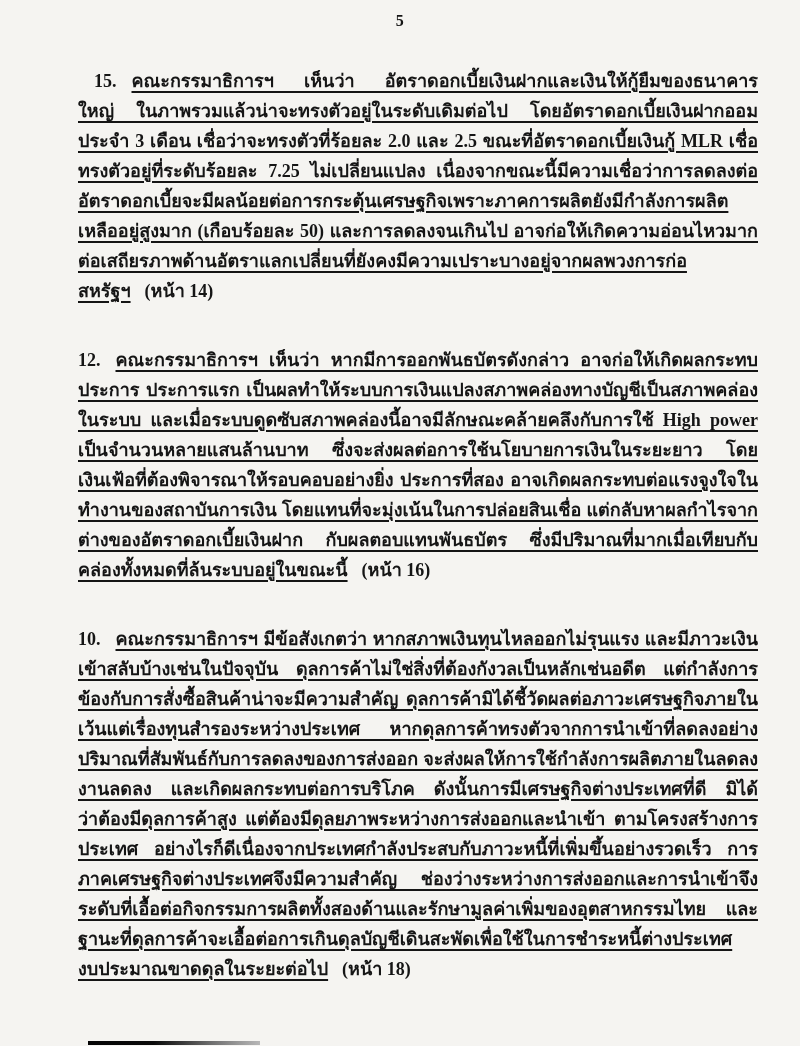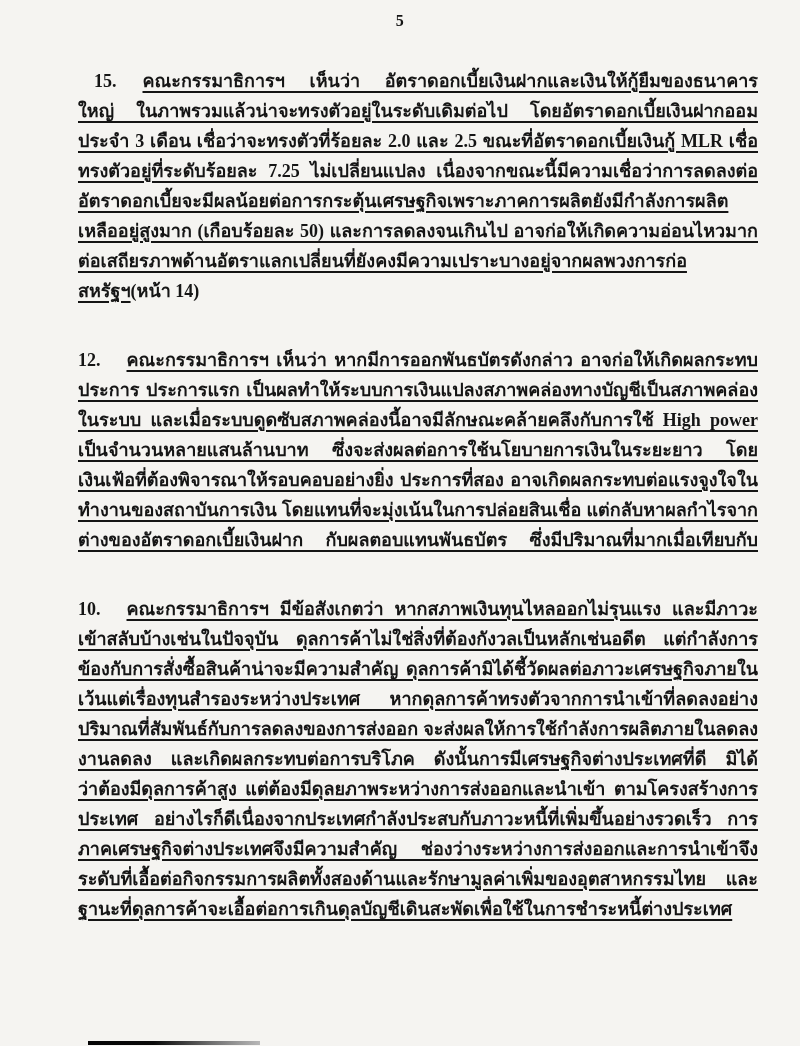--- a/index.html
+++ b/index.html
@@ -50,24 +50,25 @@
     text-align: justify;
     text-align-last: justify;
   }
   .indent-first { text-indent: 16px; }
   .u {
     text-decoration: underline;
     text-decoration-thickness: 1.7px;
     text-underline-offset: 4px;
   }
   .num {
-    margin-right: 26px;
+    margin-right: 15px;
     text-decoration: none;
   }
   .pref {
+    margin-left: 14px;
     text-decoration: none;
   }
   .scan-bar {
     position: absolute;
     left: 88px;
     top: 1041px;
     width: 172px;
     height: 4px;
     background: linear-gradient(to right,
       #050505 0%, #0a0a0a 38%, #3a3a3a 55%, #6f6f6f 72%, #9a9a9a 88%, #b7b7b7 100%);
@@ -90,29 +91,31 @@
         <div class="line"><span class="u">สหรัฐฯ</span><span class="pref">(หน้า 14)</span></div>
       </div>
       <div class="para">
         <div class="line just"><span class="num">12.</span><span class="u">คณะกรรมาธิการฯ เห็นว่า หากมีการออกพันธบัตรดังกล่าว อาจก่อให้เกิดผลกระทบหลาย</span></div>
         <div class="line just"><span class="u">ประการ ประการแรก เป็นผลทำให้ระบบการเงินแปลงสภาพคล่องทางบัญชีเป็นสภาพคล่องจริง</span></div>
         <div class="line just"><span class="u">ในระบบ และเมื่อระบบดูดซับสภาพคล่องนี้อาจมีลักษณะคล้ายคลึงกับการใช้ High power money</span></div>
         <div class="line just"><span class="u">เป็นจำนวนหลายแสนล้านบาท ซึ่งจะส่งผลต่อการใช้นโยบายการเงินในระยะยาว โดยเฉพาะอัตรา</span></div>
         <div class="line just"><span class="u">เงินเฟ้อที่ต้องพิจารณาให้รอบคอบอย่างยิ่ง ประการที่สอง อาจเกิดผลกระทบต่อแรงจูงใจในการ</span></div>
         <div class="line just"><span class="u">ทำงานของสถาบันการเงิน โดยแทนที่จะมุ่งเน้นในการปล่อยสินเชื่อ แต่กลับหาผลกำไรจากส่วน</span></div>
         <div class="line just"><span class="u">ต่างของอัตราดอกเบี้ยเงินฝาก กับผลตอบแทนพันธบัตร ซึ่งมีปริมาณที่มากเมื่อเทียบกับสภาพ</span></div>
+        <div class="line"><span class="u">คล่องทั้งหมดที่ล้นระบบอยู่ในขณะนี้</span><span class="pref">(หน้า 16)</span></div>
       </div>
       <div class="para">
         <div class="line just"><span class="num">10.</span><span class="u">คณะกรรมาธิการฯ มีข้อสังเกตว่า หากสภาพเงินทุนไหลออกไม่รุนแรง และมีภาวะเงินทุนไหล</span></div>
         <div class="line just"><span class="u">เข้าสลับบ้างเช่นในปัจจุบัน ดุลการค้าไม่ใช่สิ่งที่ต้องกังวลเป็นหลักเช่นอดีต แต่กำลังการผลิตที่เกี่ยว</span></div>
         <div class="line just"><span class="u">ข้องกับการสั่งซื้อสินค้าน่าจะมีความสำคัญ ดุลการค้ามิได้ชี้วัดผลต่อภาวะเศรษฐกิจภายในทั้งหมด</span></div>
         <div class="line just"><span class="u">เว้นแต่เรื่องทุนสำรองระหว่างประเทศ หากดุลการค้าทรงตัวจากการนำเข้าที่ลดลงอย่างรวดเร็วใน</span></div>
         <div class="line just"><span class="u">ปริมาณที่สัมพันธ์กับการลดลงของการส่งออก จะส่งผลให้การใช้กำลังการผลิตภายในลดลง การจ้าง</span></div>
         <div class="line just"><span class="u">งานลดลง และเกิดผลกระทบต่อการบริโภค ดังนั้นการมีเศรษฐกิจต่างประเทศที่ดี มิได้หมายความ</span></div>
         <div class="line just"><span class="u">ว่าต้องมีดุลการค้าสูง แต่ต้องมีดุลยภาพระหว่างการส่งออกและนำเข้า ตามโครงสร้างการผลิตของ</span></div>
         <div class="line just"><span class="u">ประเทศ อย่างไรก็ดีเนื่องจากประเทศกำลังประสบกับภาวะหนี้ที่เพิ่มขึ้นอย่างรวดเร็ว การวางแผน</span></div>
         <div class="line just"><span class="u">ภาคเศรษฐกิจต่างประเทศจึงมีความสำคัญ ช่องว่างระหว่างการส่งออกและการนำเข้าจึงควรอยู่ใน</span></div>
         <div class="line just"><span class="u">ระดับที่เอื้อต่อกิจกรรมการผลิตทั้งสองด้านและรักษามูลค่าเพิ่มของอุตสาหกรรมไทย และอยู่ใน</span></div>
         <div class="line just"><span class="u">ฐานะที่ดุลการค้าจะเอื้อต่อการเกินดุลบัญชีเดินสะพัดเพื่อใช้ในการชำระหนี้ต่างประเทศและการจัด</span></div>
+        <div class="line"><span class="u">งบประมาณขาดดุลในระยะต่อไป</span><span class="pref">(หน้า 18)</span></div>
       </div>
     </div>
   <div class="scan-bar"></div>
 </div>
 
 </body></html>

